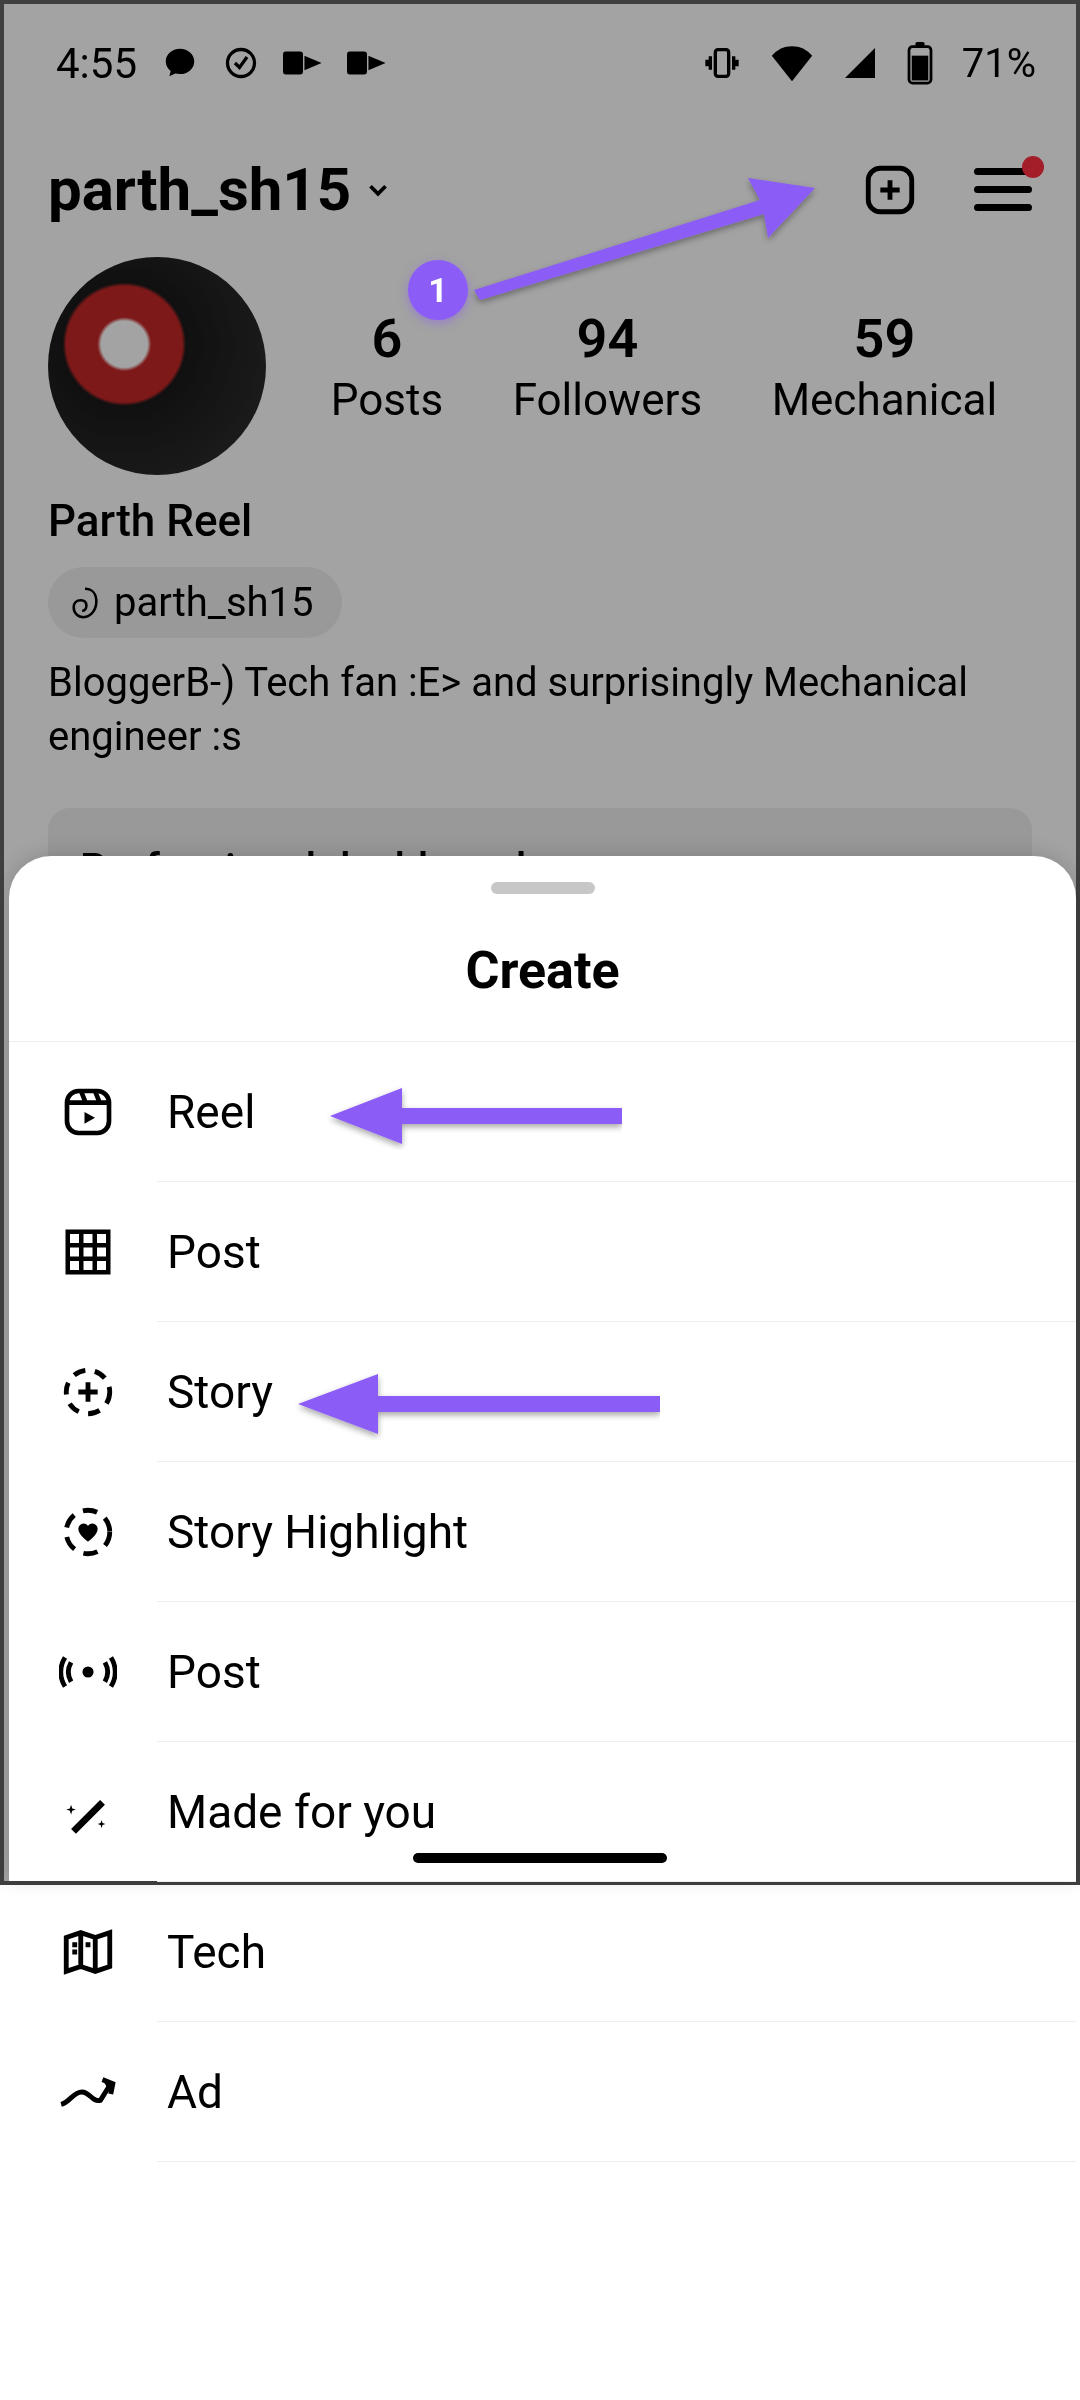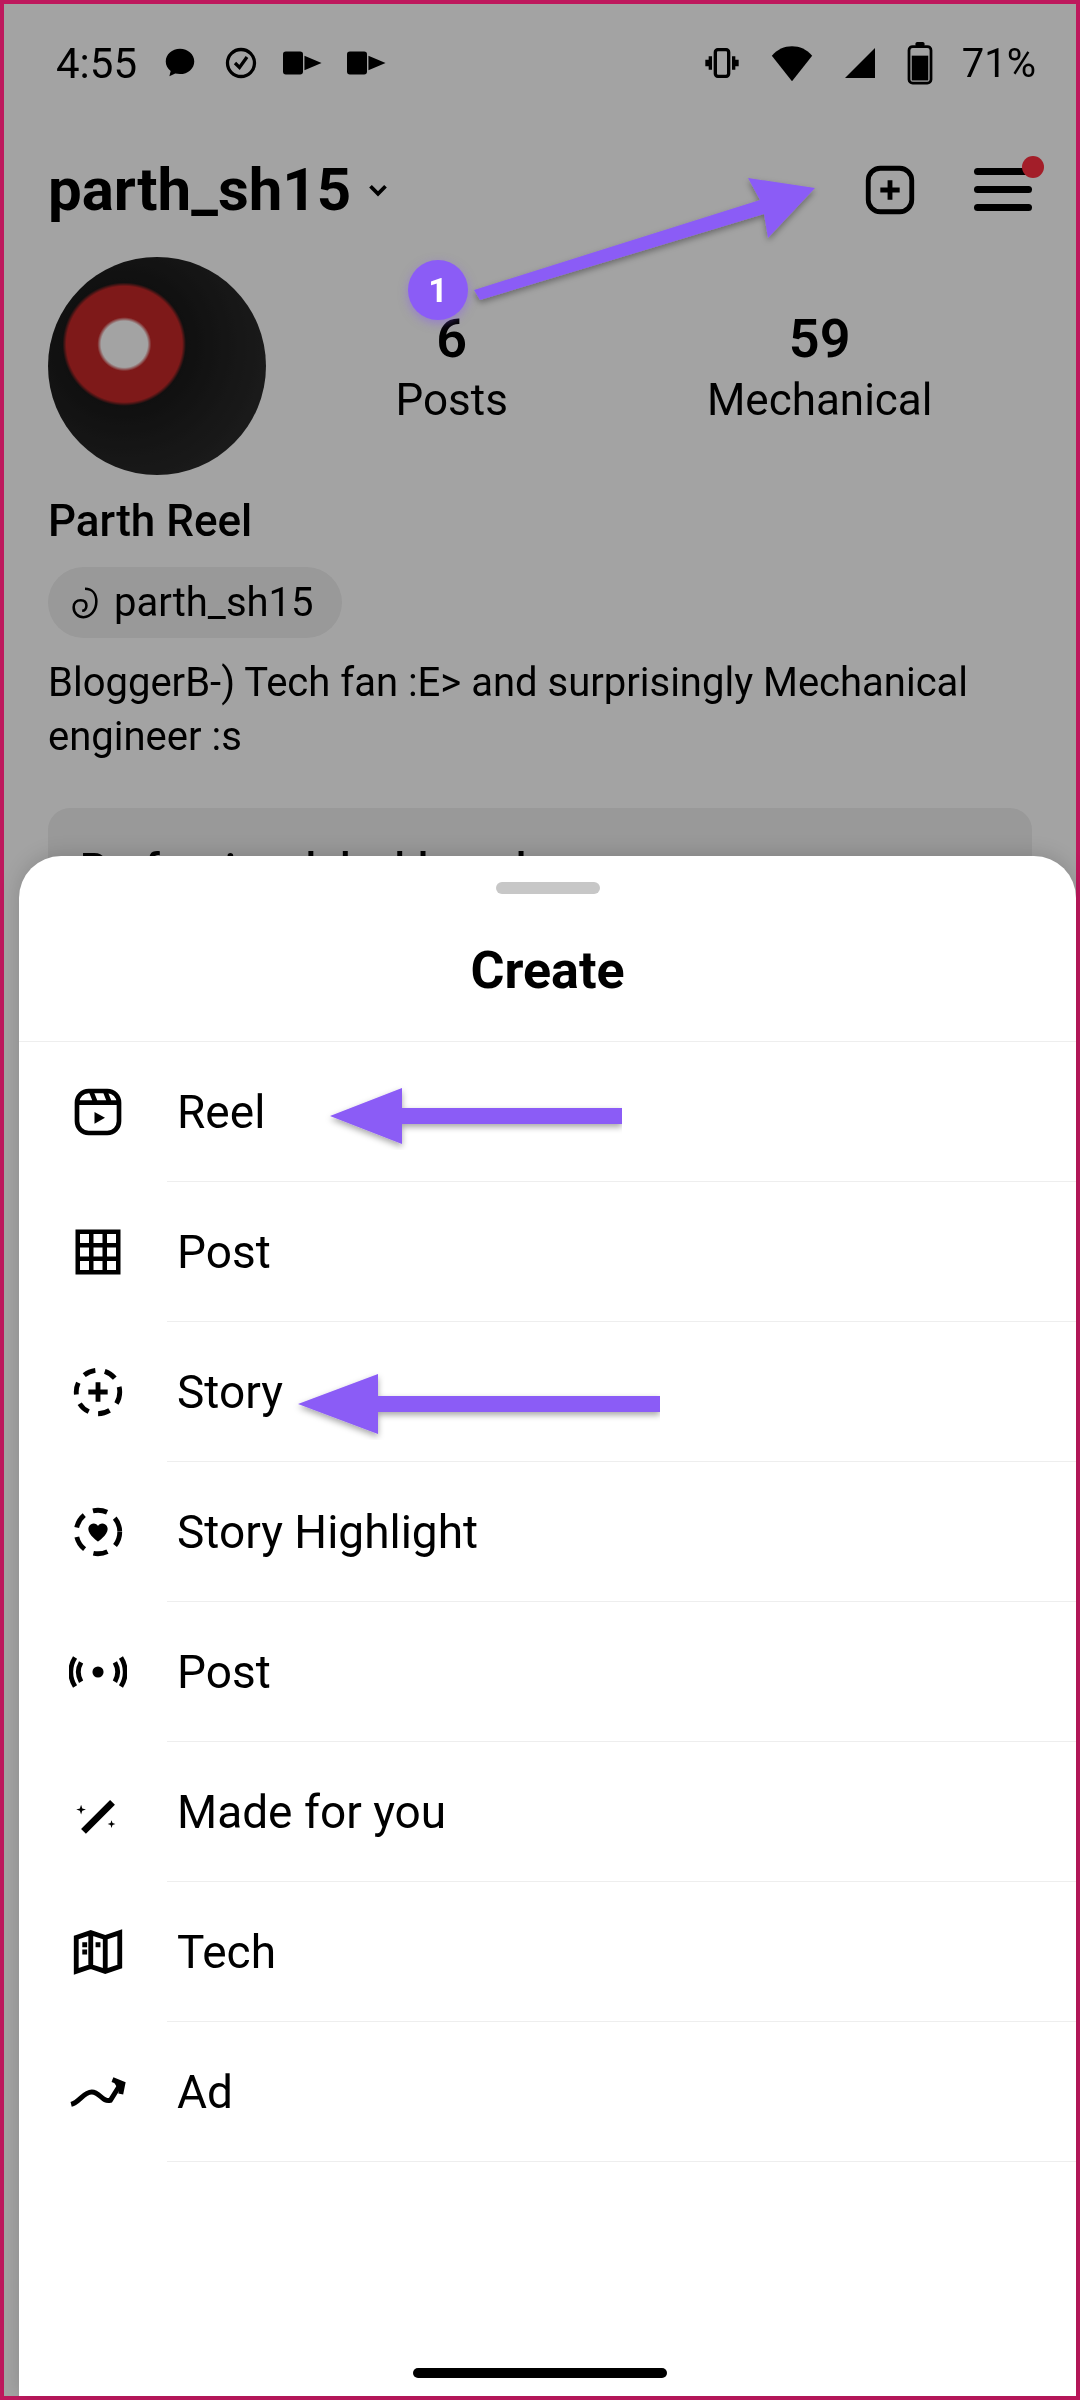--- a/index.html
+++ b/index.html
@@ -1,17 +1,17 @@
 <!DOCTYPE html>
 <html><head>
 <meta charset="utf-8">
 <style>
   * { box-sizing: border-box; margin: 0; padding: 0; }
   html, body { width: 1080px; height: 2400px; font-family: -apple-system, BlinkMacSystemFont, "Segoe UI", Roboto, Helvetica, Arial, sans-serif; background: #fff; position: relative; overflow: hidden; }
-  .frame { width: 1080px; height: 2400px; position: relative; border: 4px solid #be185d; }
+  .frame { width: 1080px; height: 1885px; position: relative; border: 4px solid #404040; }
 
   
   .dimmed { position: absolute; inset: 0; background: rgba(0,0,0,0.36); }
   .behind { position: absolute; inset: 0; background: #fff; color: #000; }
 
   
   .status-bar { display: flex; justify-content: space-between; align-items: center; padding: 24px 40px 12px 52px; height: 106px; font-size: 42px; font-weight: 400; }
   .status-left { display: flex; align-items: center; gap: 24px; }
   .status-right { display: flex; align-items: center; gap: 28px; font-size: 40px; }
   .status-ico { display: inline-flex; align-items: center; justify-content: center; }
@@ -36,21 +36,21 @@
   .stat { display: flex; flex-direction: column; align-items: center; gap: 4px; }
   .stat .num { font-size: 54px; font-weight: 600; }
   .stat .lbl { font-size: 44px; }
 
   .fullname { padding: 10px 44px 6px 44px; font-size: 44px; font-weight: 500; }
   .threads-chip { margin: 14px 0 0 44px; display: inline-flex; align-items: center; gap: 12px; background: #efefef; border-radius: 40px; padding: 12px 28px 12px 20px; font-size: 40px; }
   .bio { padding: 18px 44px 0 44px; font-size: 40px; line-height: 1.35; }
   .dashboard { margin: 44px 44px 0 44px; background: #efefef; border-radius: 22px; padding: 36px 32px; font-size: 42px; font-weight: 500; }
 
   
-  .sheet { position: absolute; left: 15px; right: 0; bottom: 0; background: #fff; border-top-left-radius: 42px; border-top-right-radius: 42px; box-shadow: 0 -2px 20px rgba(0,0,0,0.15); padding-top: 26px; }
+  .sheet { position: absolute; left: 5px; right: 0; bottom: 0; background: #fff; border-top-left-radius: 42px; border-top-right-radius: 42px; box-shadow: 0 -2px 20px rgba(0,0,0,0.15); padding-top: 26px; }
   .handle { width: 104px; height: 12px; background: #c7c7c7; border-radius: 6px; margin: 0 auto 46px auto; }
   .sheet-title { text-align: center; font-size: 52px; font-weight: 700; padding-bottom: 40px; border-bottom: 1px solid #eee; }
   .sheet-list { padding: 0 0 120px 0; }
   .sheet-item { display: flex; align-items: center; gap: 48px; padding: 0 48px; height: 140px; position: relative; }
   .sheet-item .sep { position: absolute; left: 148px; right: 0; bottom: 0; height: 1px; background: #eee; }
   .sheet-icon { width: 62px; height: 62px; display:flex; align-items:center; justify-content:center; flex-shrink:0; }
   .sheet-label { font-size: 46px; font-weight: 400; }
 
   
   .arrow { position: absolute; pointer-events: none; }
@@ -146,20 +146,24 @@
       </div>
     </div>
 
     
     <div class="profile-stats-row">
       <div class="avatar"></div>
       <div class="stats">
         <div class="stat">
           <span class="num">6</span>
           <span class="lbl">Posts</span>
+        </div>
+        <div class="stat">
+          <span class="num">94</span>
+          <span class="lbl">Followers</span>
         </div>
         <div class="stat">
           <span class="num">59</span>
           <span class="lbl">Mechanical</span>
         </div>
       </div>
     </div>
 
     <div class="fullname">Parth Reel</div>
     <div class="threads-chip">

